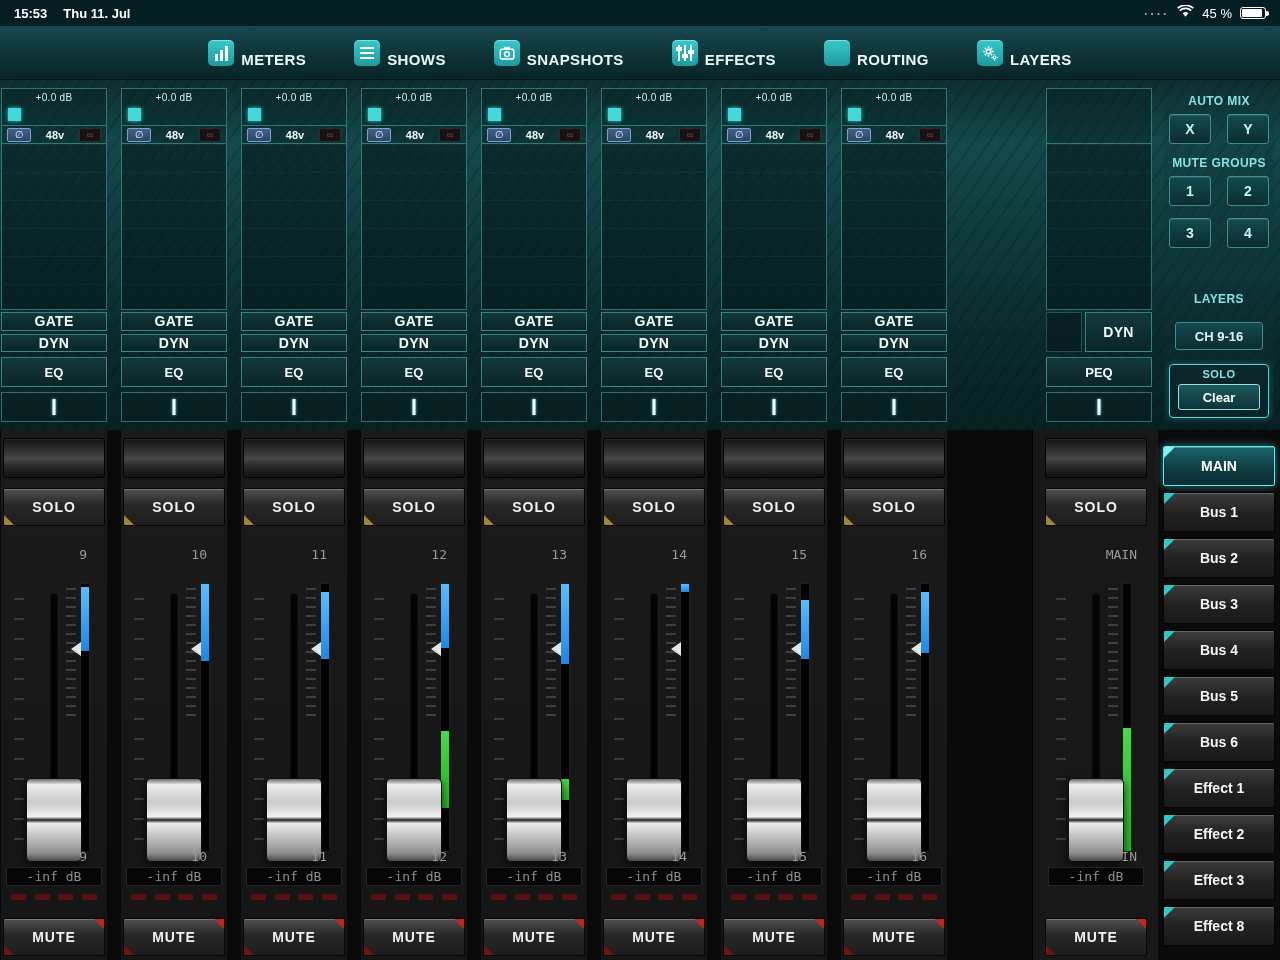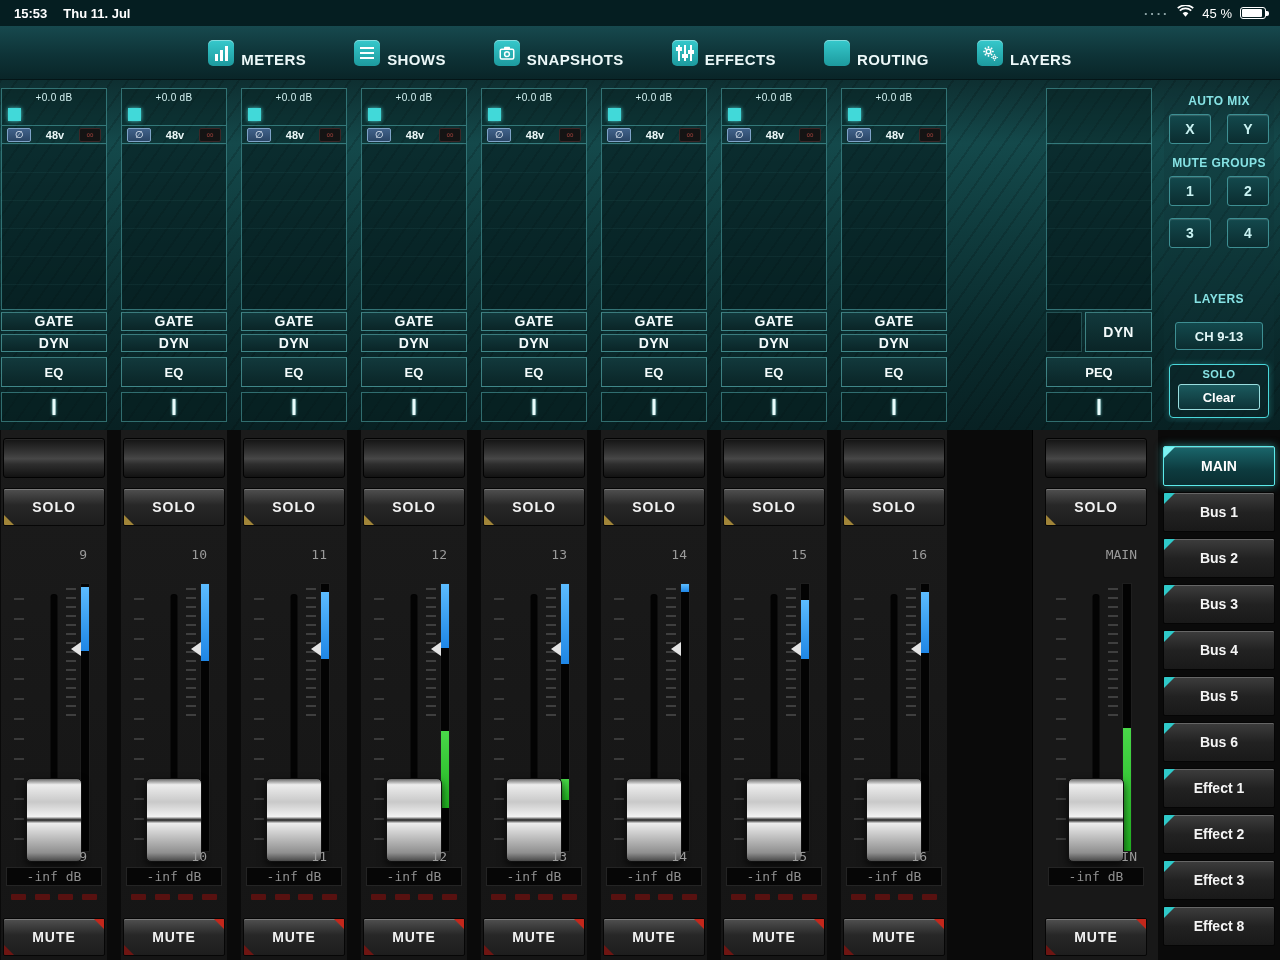--- a/index.html
+++ b/index.html
@@ -399,21 +399,21 @@
       <div class="rt-label lbl-mg">MUTE GROUPS</div>
       <div class="rt-row">
         <button class="rt-btn">1</button>
         <button class="rt-btn">2</button>
       </div>
       <div class="rt-row row-34">
         <button class="rt-btn">3</button>
         <button class="rt-btn">4</button>
       </div>
       <div class="rt-label lbl-layers">LAYERS</div>
-      <button class="layer-btn">CH 9-13</button>
+      <button class="layer-btn">CH 9-16</button>
       <div class="solo-box">
         <div class="rt-label">SOLO</div>
         <button class="clear-btn">Clear</button>
       </div>
     </div>
   </div>
 
   <div class="bottom-section">
     <div class="faders-row">
 

